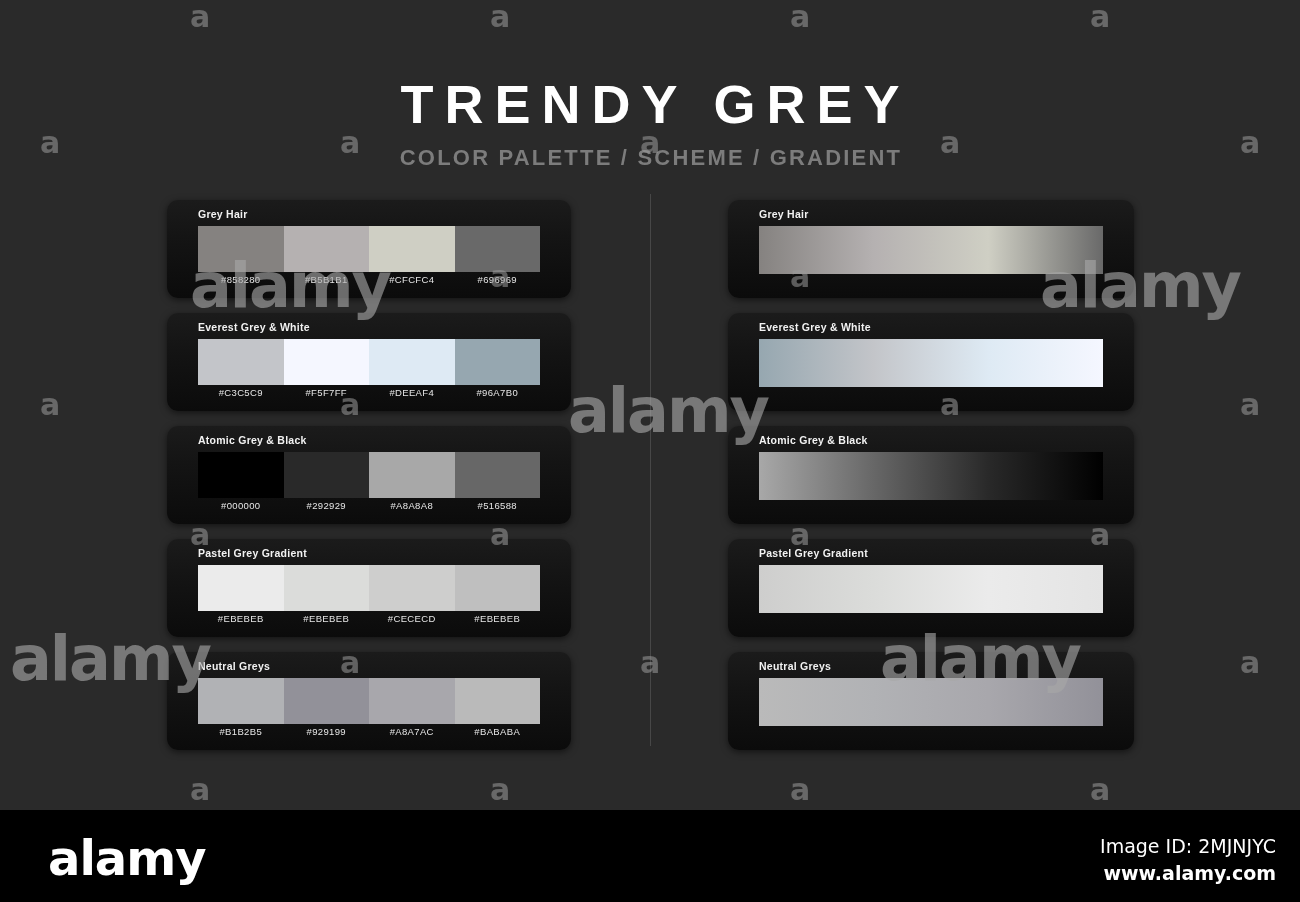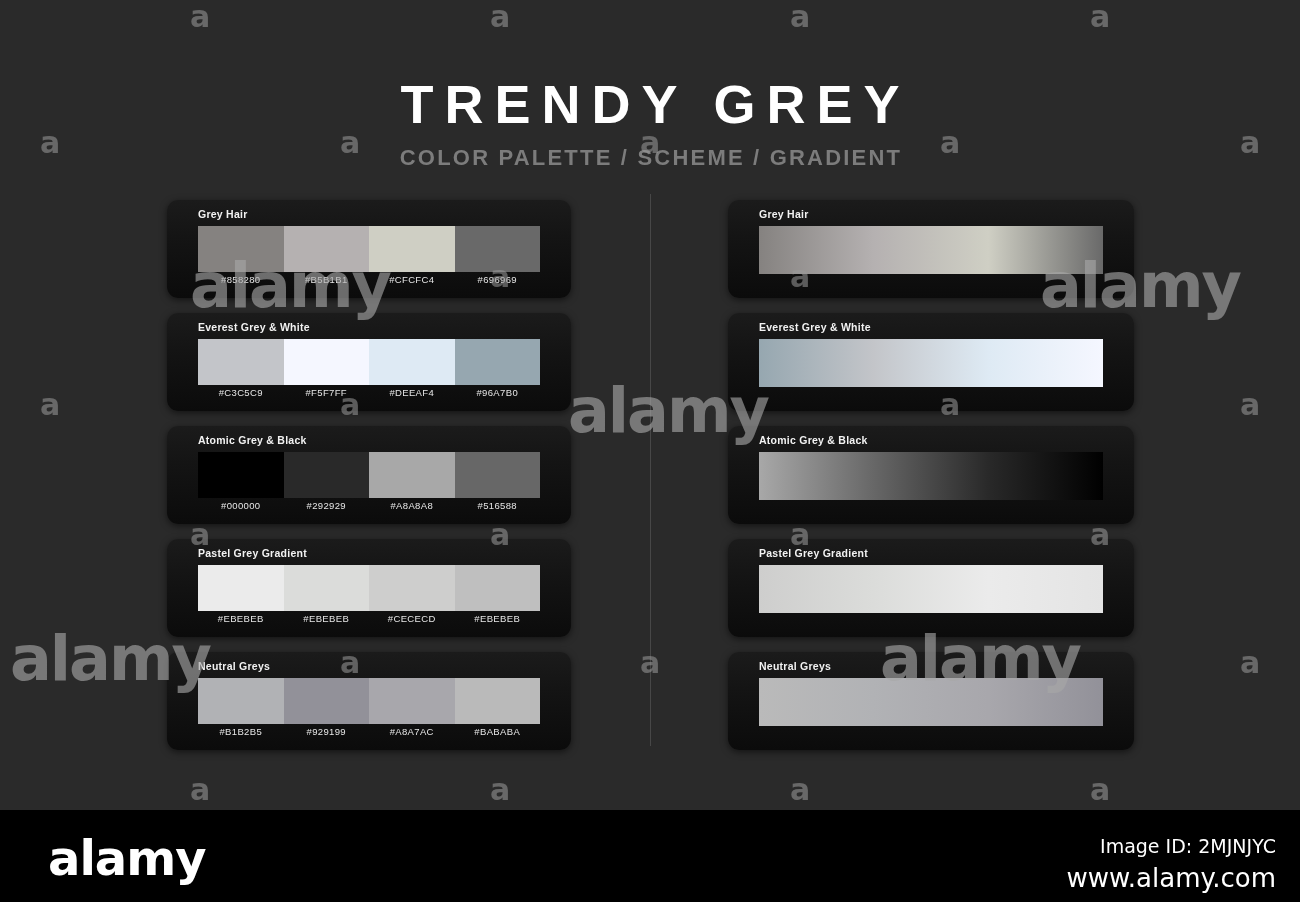--- a/index.html
+++ b/index.html
@@ -187,22 +187,22 @@
     text-align: right;
   }
   #footer-image-id {
     font-family: "DejaVu Sans", sans-serif;
     font-size: 19px;
     color: #ffffff;
     line-height: 1.5;
   }
   #footer-url {
     font-family: "DejaVu Sans", sans-serif;
-    font-size: 26px;
-    font-weight: 400;
+    font-size: 19px;
+    font-weight: 700;
     color: #ffffff;
     line-height: 1.35;
   }
 </style>
 </head>
 <body>
 
 <div id="poster">
 
   <div id="title-block">

